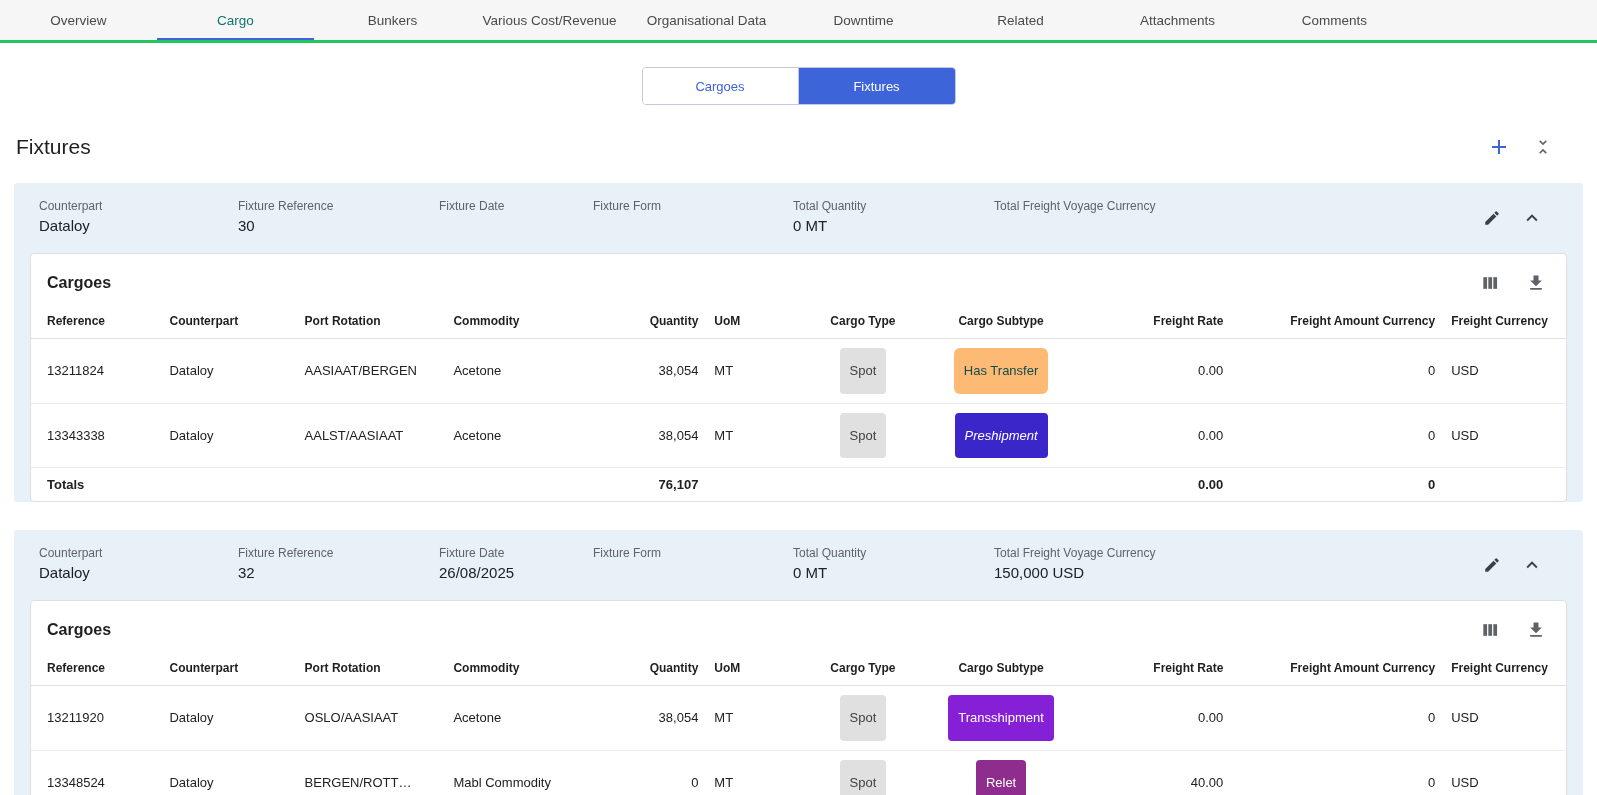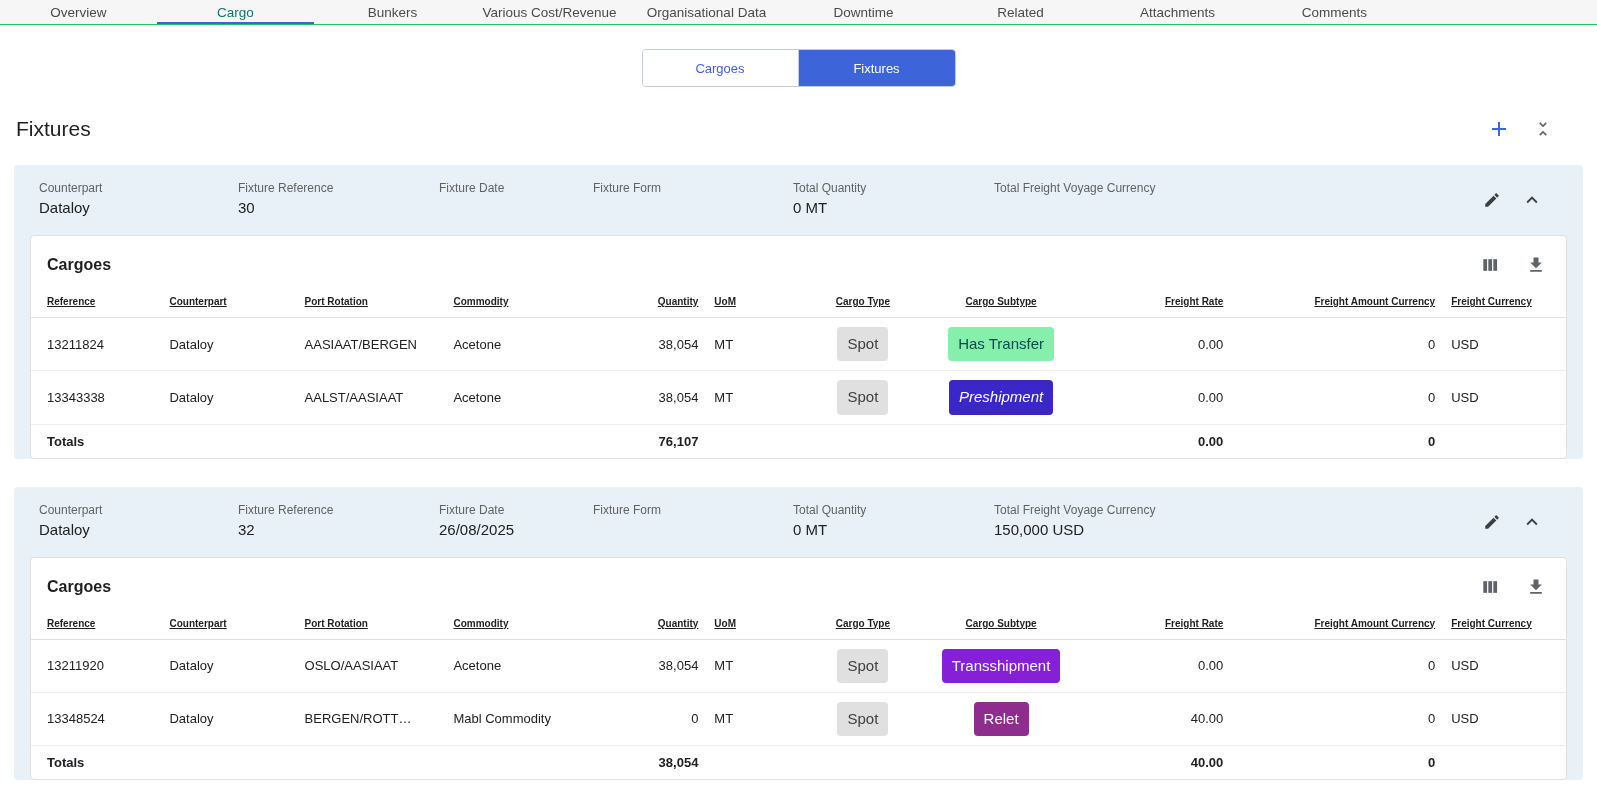--- a/index.html
+++ b/index.html
@@ -2,21 +2,21 @@
 <html><head>
 <meta charset="utf-8">
 <style>
   * { box-sizing: border-box; }
   html, body { margin: 0; padding: 0; }
   body {
     width: 1597px; min-height: 795px; background: #ffffff;
     font-family: "Liberation Sans", sans-serif; color: #202124;
   }
   
-  .top-nav { display: flex; height: 25px; background: #F6F6F6; border-bottom: 1px solid #22c55e; }
+  .top-nav { display: flex; height: 43px; background: #F6F6F6; border-bottom: 3px solid #22c55e; }
   .tab {
     width: 157px; display: flex; align-items: center; justify-content: center;
     font-size: 13.5px; color: #4A4A4A; cursor: pointer;
     border-bottom: 2px solid transparent; padding-top: 2px; white-space: nowrap;
   }
   
   .toggle-row { display: flex; justify-content: center; margin-top: 24px; }
   .toggle-group { display: flex; border: 1px solid #C3C9DE; border-radius: 4px; overflow: hidden; }
   .toggle-btn {
     width: 156px; height: 36px; border: none; background: #fff;
@@ -46,35 +46,35 @@
   .fixture-actions { display: flex; gap: 16px; align-items: center; margin-top: 6px; }
   .fixture-actions .icon-btn { color: #3C4043; }
   
   .cargoes-card { background: #fff; border: 1px solid #DFDFDF; border-radius: 4px; margin: 0 16px 15px; }
   .cargoes-card-header { display: flex; justify-content: space-between; align-items: center; padding: 17px 18px 9px 16px; }
   .cargoes-title { font-size: 16px; font-weight: 700; margin: 0; color: #1F1F1F; }
   .cargoes-actions { display: flex; gap: 22px; }
   
   table.cargo-table { width: 100%; border-collapse: collapse; font-size: 13px; table-layout: fixed; }
   .cargo-table th {
-    text-align: left; font-size: 10px; font-weight: 700; color: #1F1F1F;
-    padding: 10px 8px; border-bottom: 1px solid #E0E0E0; white-space: nowrap; overflow: hidden; text-decoration: underline;
+    text-align: left; font-size: 12px; font-weight: 700; color: #1F1F1F;
+    padding: 10px 8px; border-bottom: 1px solid #E0E0E0; white-space: nowrap; overflow: hidden;
   }
   .cargo-table td {
     padding: 9px 8px; border-bottom: 1px solid #EDEDED; color: #202124;
     white-space: nowrap; overflow: hidden; text-overflow: ellipsis;
   }
   .cargo-table th:first-child, .cargo-table td:first-child { padding-left: 16px; }
   .cargo-table th:last-child,  .cargo-table td:last-child  { padding-right: 16px; }
   .ar { text-align: right !important; }
   .ac { text-align: center !important; }
   .totals-row td { font-weight: 700; border-bottom: none; }
   .data-row { cursor: pointer; }
   
-  .badge { display: inline-block; padding: 7px 10px; border-radius: 4px; font-size: 15px; line-height: 1.35; }
+  .badge { display: inline-block; padding: 14px 10px; border-radius: 4px; font-size: 13px; line-height: 1.35; }
 </style>
 </head>
 <body>
 
 <nav class="top-nav" style="background-color: rgb(246, 246, 246);">
   <div class="tab">Overview</div>
   <div class="tab active" style="color: #0f766e; border-bottom-color: rgb(61, 100, 216);">Cargo</div>
   <div class="tab">Bunkers</div>
   <div class="tab">Various Cost/Revenue</div>
   <div class="tab">Organisational Data</div>
@@ -197,21 +197,21 @@
       </thead>
       <tbody>
         <tr class="data-row">
           <td>13211824</td>
           <td>Dataloy</td>
           <td>AASIAAT/BERGEN</td>
           <td>Acetone</td>
           <td class="ar">38,054</td>
           <td>MT</td>
           <td class="ac"><span class="badge" style="background-color: rgb(224, 224, 224); color: rgb(63, 63, 63);">Spot</span></td>
-          <td class="ac"><span class="badge" style="background-color: #86efac; color: rgb(15, 75, 81);">Has Transfer</span></td>
+          <td class="ac"><span class="badge" style="background-color: #fdba74; color: rgb(15, 75, 81); border-radius: 6px;">Has Transfer</span></td>
           <td class="ar">0.00</td>
           <td class="ar">0</td>
           <td>USD</td>
         </tr>
         <tr class="data-row">
           <td>13343338</td>
           <td>Dataloy</td>
           <td>AALST/AASIAAT</td>
           <td>Acetone</td>
           <td class="ar">38,054</td>

